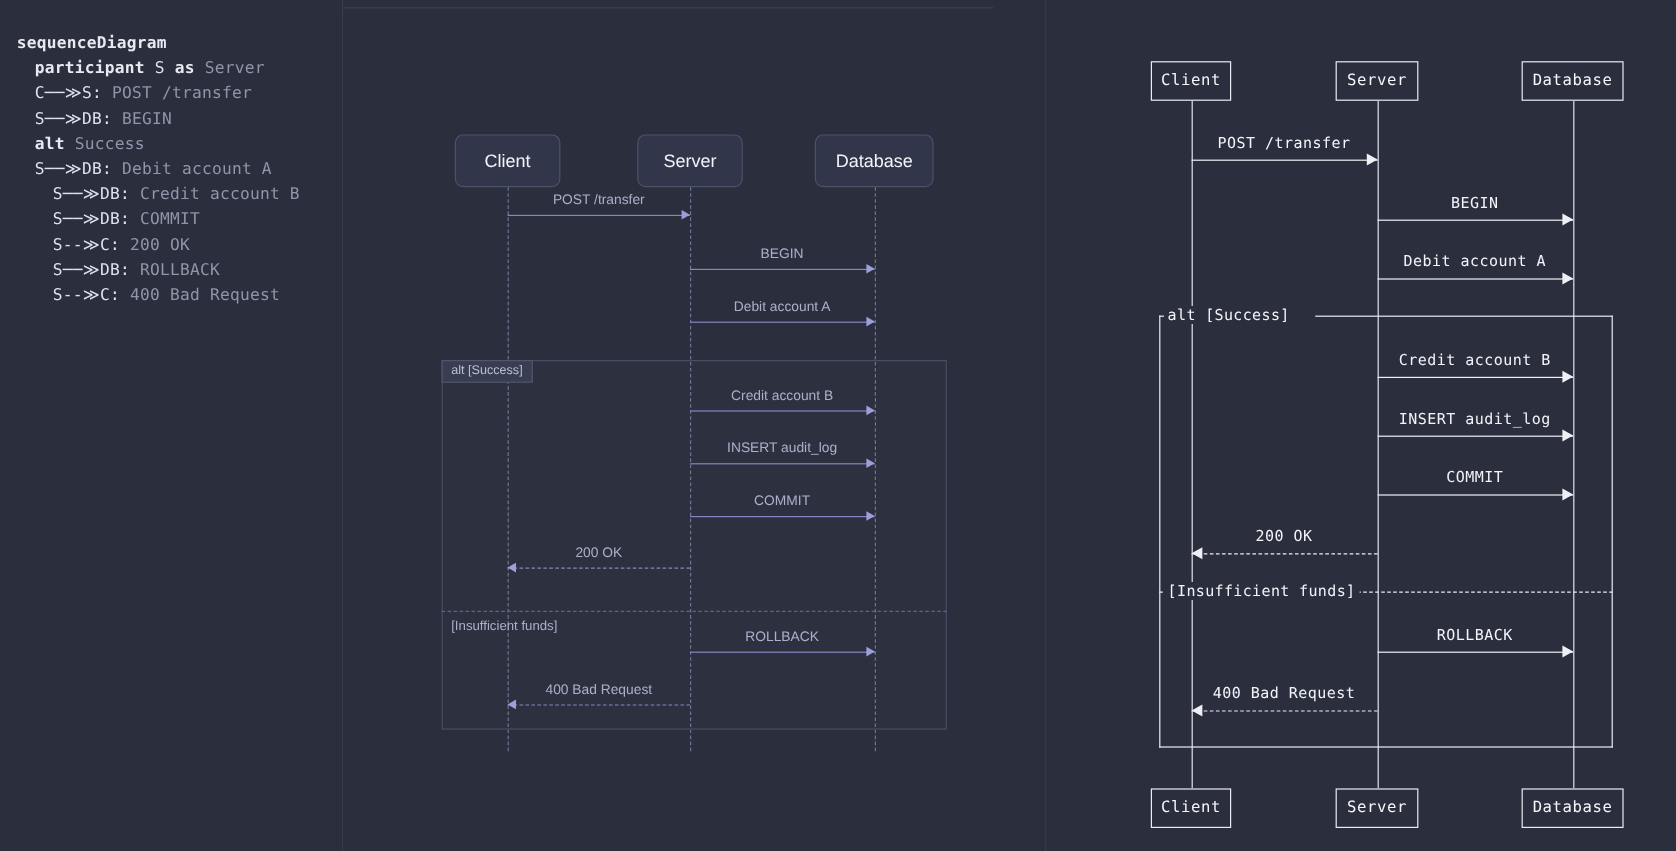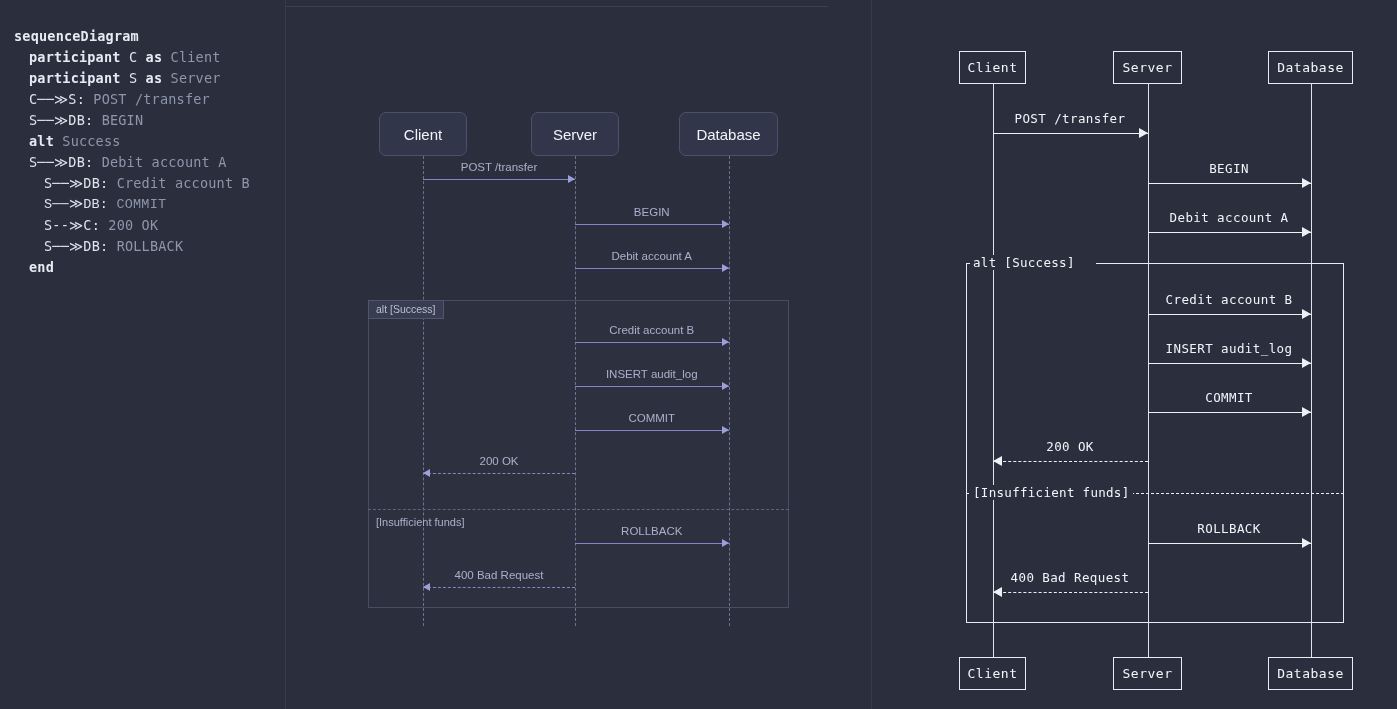--- a/index.html
+++ b/index.html
@@ -176,31 +176,30 @@
   }
 </style>
 </head>
 <body>
 
 <div class="app">
 
   <div class="code-pane">
     <div id="code-lines">
         <div class="code-line" style="padding-left: 0px;"><span class="kw">sequenceDiagram</span></div>
-        <div class="code-line" style="padding-left: 15px;"><span class="kw">participant </span><span class="id">C </span><span class="kw">as </span><span class="str">Client</span></div>
         <div class="code-line" style="padding-left: 15px;"><span class="kw">participant </span><span class="id">S </span><span class="kw">as </span><span class="str">Server</span></div>
         <div class="code-line" style="padding-left: 15px;"><span class="arrow">C──≫S: </span><span class="str">POST /transfer</span></div>
         <div class="code-line" style="padding-left: 15px;"><span class="arrow">S──≫DB: </span><span class="str">BEGIN</span></div>
         <div class="code-line" style="padding-left: 15px;"><span class="kw">alt </span><span class="str">Success</span></div>
         <div class="code-line" style="padding-left: 15px;"><span class="arrow">S──≫DB: </span><span class="str">Debit account A</span></div>
         <div class="code-line" style="padding-left: 30px;"><span class="arrow">S──≫DB: </span><span class="str">Credit account B</span></div>
-        <div class="code-line" style="padding-left: 30px; font-family: Liberation Mono, monospace;"><span class="arrow">S──≫DB: </span><span class="str">COMMIT</span></div>
+        <div class="code-line" style="padding-left: 30px;"><span class="arrow">S──≫DB: </span><span class="str">COMMIT</span></div>
         <div class="code-line" style="padding-left: 30px;"><span class="arrow">S--≫C: </span><span class="str">200 OK</span></div>
         <div class="code-line" style="padding-left: 30px;"><span class="arrow">S──≫DB: </span><span class="str">ROLLBACK</span></div>
-        <div class="code-line" style="padding-left: 15px;"><span class="kw">end</span></div>
+        <div class="code-line" style="padding-left: 30px;"><span class="arrow">S--≫C: </span><span class="str">400 Bad Request</span></div>
       </div>
   </div>
 
   <div class="mid-pane">
     <div class="mid-topline"></div>
     <div class="mid-canvas" id="mid-canvas">
         <div class="m-box" style="left: 93px; top: 112px; width: 88px;">Client</div>
         <div class="m-life" style="left: 137px; top: 156px; height: 470px;"></div>
         <div class="m-box" style="left: 245px; top: 112px; width: 88px;">Server</div>
         <div class="m-life" style="left: 289px; top: 156px; height: 470px;"></div>

